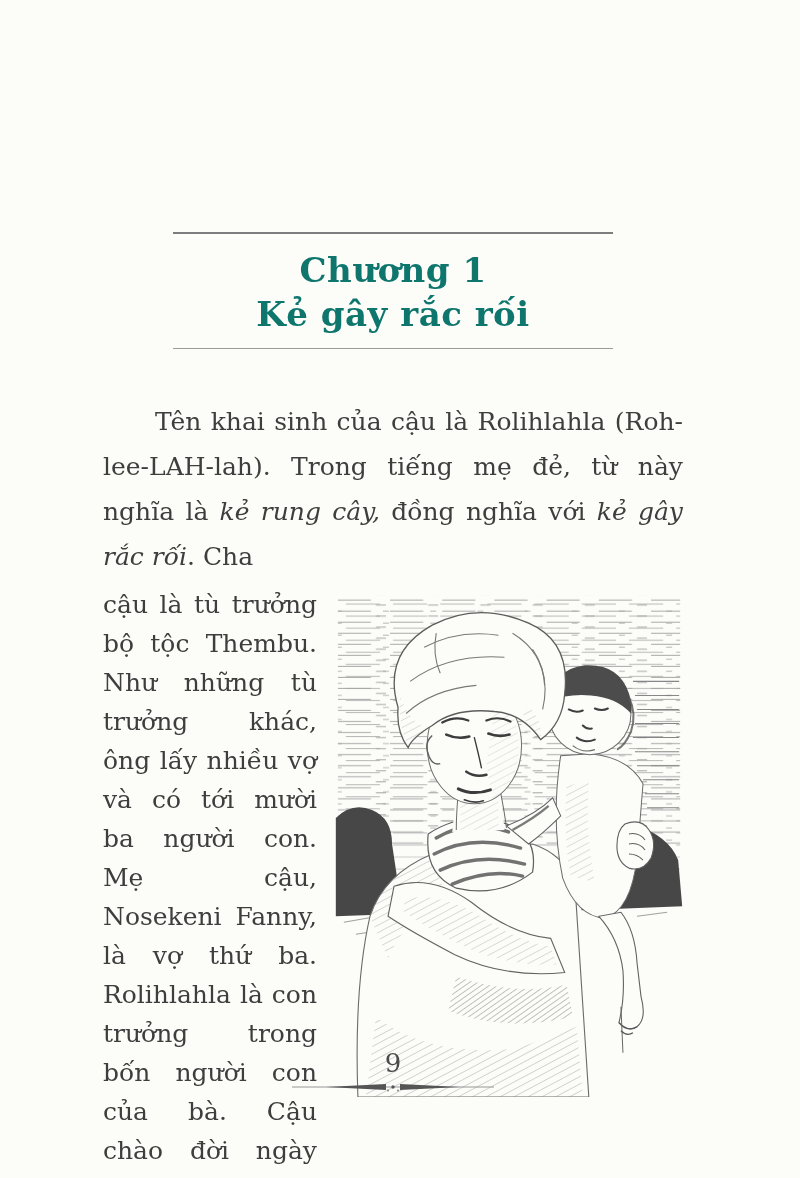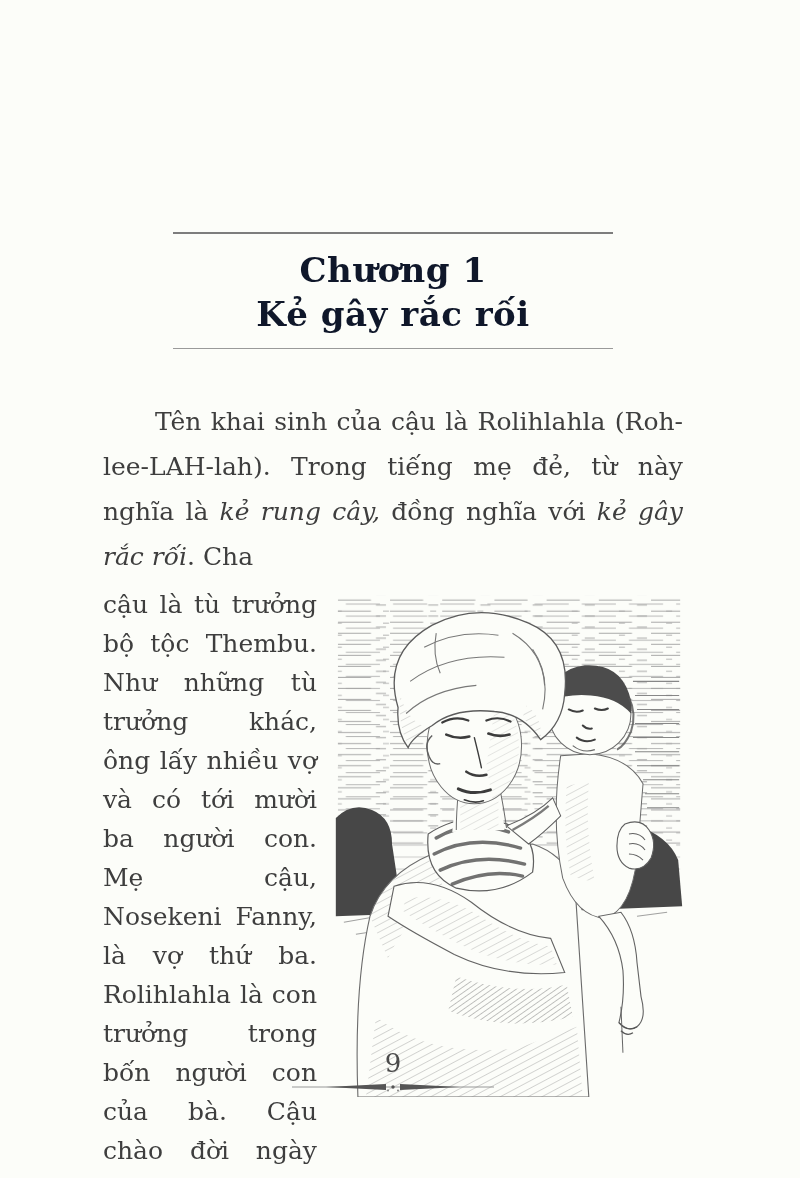--- a/index.html
+++ b/index.html
@@ -27,21 +27,21 @@
     text-align:center;
   }
   .rule-top{
     height:0;border-top:2px solid #7d7d7d;margin-bottom:14px;
   }
   .rule-bottom{
     height:0;border-top:1px solid #9a9a9a;margin-top:12px;
   }
   .chapter-label,.chapter-title{
     font-weight:bold;
-    color:#0f172a;
+    color:#0f766e;
     font-size:34px;
     line-height:44px;
     letter-spacing:0.5px;
   }
   
   .body-text{
     margin-top:50px;
     font-size:25px;
     color:#3e3e3e;
   }

